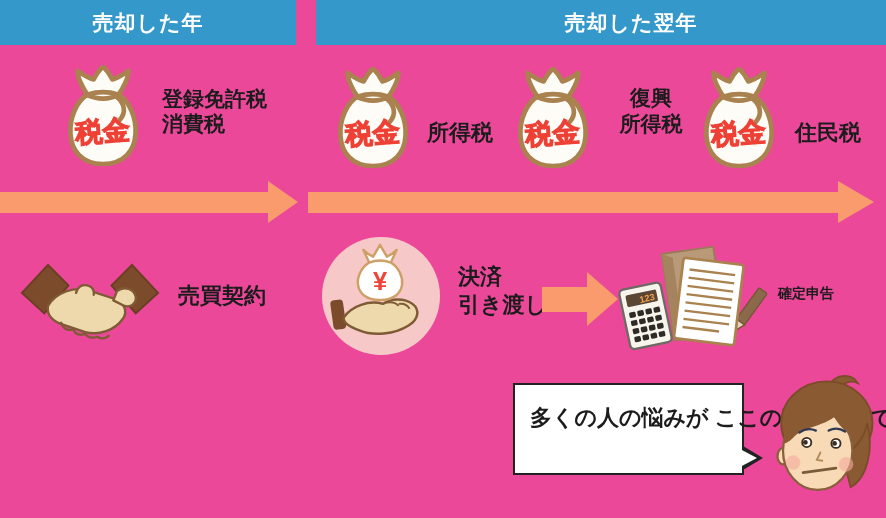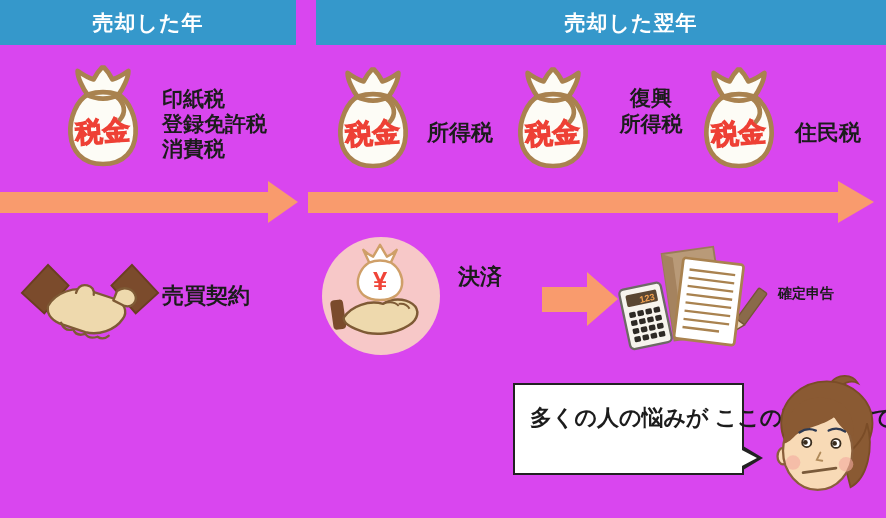--- a/index.html
+++ b/index.html
@@ -1,17 +1,17 @@
 <!DOCTYPE html>
 <html><head>
 <meta charset="utf-8">
 <style>
   html,body{margin:0;padding:0;background:#fff;}
   .canvas{
-    position:relative;width:886px;height:518px;background:#d946ef;
+    position:relative;width:886px;height:518px;background:#ec4899;
     font-family:"Liberation Sans",sans-serif;overflow:hidden;color:#1c1c1c;
   }
   .hdr{
     position:absolute;top:0;height:45px;background:#3598cb;color:#ffffff;
     font-size:21px;font-weight:bold;display:flex;align-items:center;justify-content:center;
     letter-spacing:1px;
   }
   .hdr1{left:0;width:296px;}
   .hdr2{left:316px;width:578px;padding-left:26px;}
 
@@ -29,21 +29,21 @@
   #bag2{left:326px;top:66px;}
   #bag3{left:506px;top:66px;}
   #bag4{left:692px;top:66px;}
 
   .lbl{position:absolute;font-weight:bold;color:#1c1c1c;}
   .lbl span{display:block;}
   #stamp-taxes{left:162px;top:86px;font-size:21px;line-height:25px;}
   #income-tax{left:427px;top:118px;font-size:22px;}
   #recon-tax{left:608px;top:85px;width:86px;font-size:21px;line-height:26px;text-align:center;}
   #resident-tax{left:795px;top:118px;font-size:22px;font-family:Liberation Serif, serif;}
-  #contract{left:162px;top:281px;font-size:22px;font-family:Liberation Mono, monospace;}
+  #contract{left:178px;top:281px;font-size:22px;font-family:Liberation Mono, monospace;}
   #settlement{left:458px;top:263px;font-size:22px;line-height:28px;}
   #tax-return{left:778px;top:285px;font-size:14px;}
 
   .icon-svg{position:absolute;}
   #handshake{left:20px;top:250px;width:140px;height:97px;}
   .money-circle{position:absolute;left:322px;top:237px;width:118px;height:118px;border-radius:50%;background:#f7c8c8;}
   .money-circle svg{position:absolute;left:0;top:0;width:118px;height:118px;}
   #docs{left:616px;top:243px;width:152px;height:114px;}
   #face{left:766px;top:374px;width:118px;height:126px;}
 
@@ -94,21 +94,20 @@
   <svg id="bag3" class="bag" viewBox="0 0 100 110">
     <use href="#taxbag"></use>
     <text x="50" y="80" text-anchor="middle" font-size="29" font-weight="bold" fill="#ee4035" stroke="#ee4035" stroke-width="1.2" transform="rotate(-4 50 76)">税金</text>
   </svg>
   <svg id="bag4" class="bag" viewBox="0 0 100 110">
     <use href="#taxbag"></use>
     <text x="50" y="80" text-anchor="middle" font-size="29" font-weight="bold" fill="#ee4035" stroke="#ee4035" stroke-width="1.2" transform="rotate(-4 50 76)">税金</text>
   </svg>
 
   <div id="stamp-taxes" class="lbl">
-    <span>印紙税</span>
     <span>登録免許税</span>
     <span>消費税</span>
   </div>
   <div id="income-tax" class="lbl">所得税</div>
   <div id="recon-tax" class="lbl">
     <span>復興</span>
     <span>所得税</span>
   </div>
   <div id="resident-tax" class="lbl">住民税</div>
 
@@ -131,20 +130,21 @@
       <path d="M62,68 q10,-4 16,2 M78,68 q8,-1 11,5" fill="none" stroke="#7e5a35" stroke-width="2"></path>
       <g fill="#ffffff" stroke="#cf9f68" stroke-width="2.5" stroke-linejoin="round" stroke-linecap="round">
         <path d="M48,26 L42,13 C46,17 50,19 52,20 L59,8 L66,20 C68,19 72,17 76,13 L70,26 Q59,30 48,26 Z"></path>
         <path d="M48,26 C32,36 30,64 59,64 C88,64 86,36 70,26 Q59,22 48,26 Z"></path>
       </g>
       <text x="59" y="54" text-anchor="middle" font-size="26" font-weight="bold" fill="#f04438">¥</text>
     </svg>
   </div>
   <div id="settlement" class="lbl">
     <span>決済</span>
+    <span>引き渡し</span>
   </div>
 
   <div id="step-arrow-body" class="arrow-body"></div>
   <div id="step-arrow-head" class="arrow-head"></div>
 
   <svg id="docs" class="icon-svg" viewBox="0 0 158 124">
     <polygon points="46,12 102,4 116,98 60,106" fill="#b99a78" stroke="#9a7b58" stroke-width="2"></polygon>
     <polygon points="46,12 58,16 70,104 60,106" fill="#a5835f" stroke="none"></polygon>
     <g transform="rotate(36 138 78)">
       <rect x="132" y="46" width="11" height="42" rx="2" fill="#8a6a4a" stroke="#755636" stroke-width="1.5"></rect>

